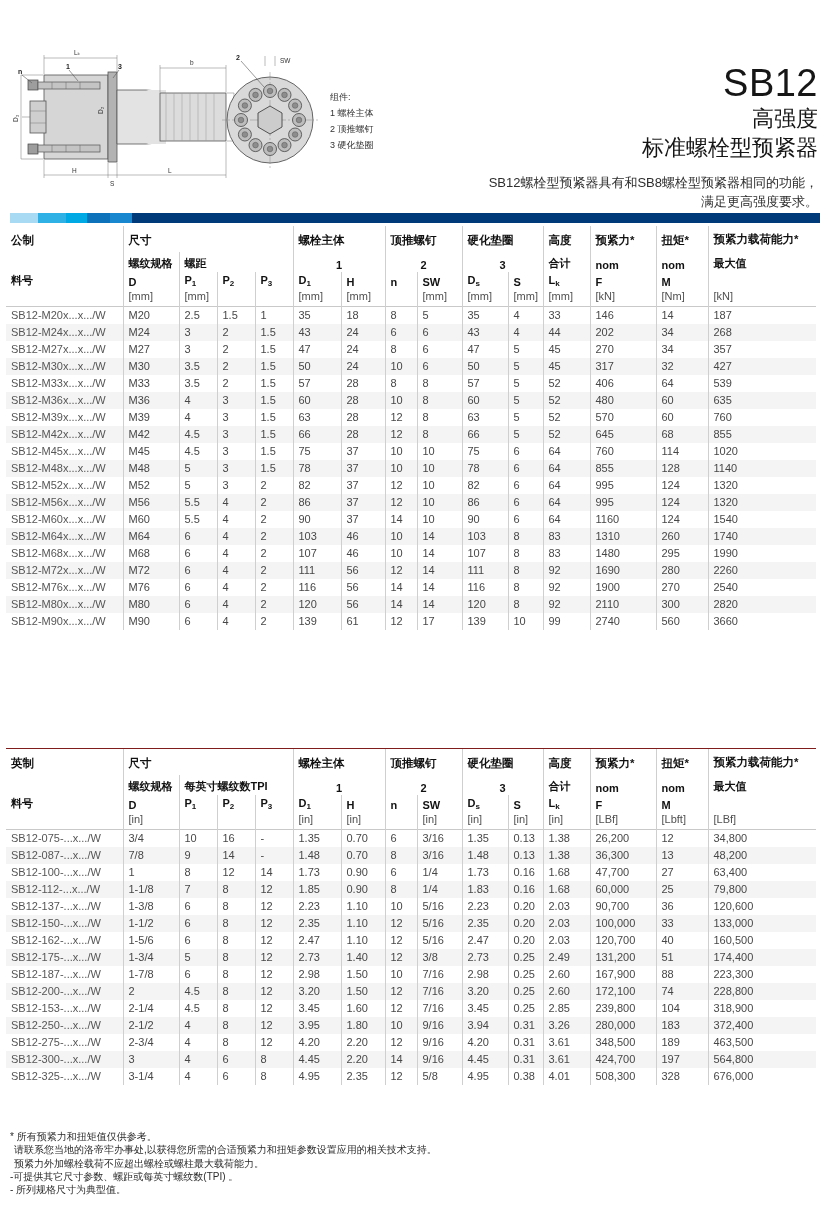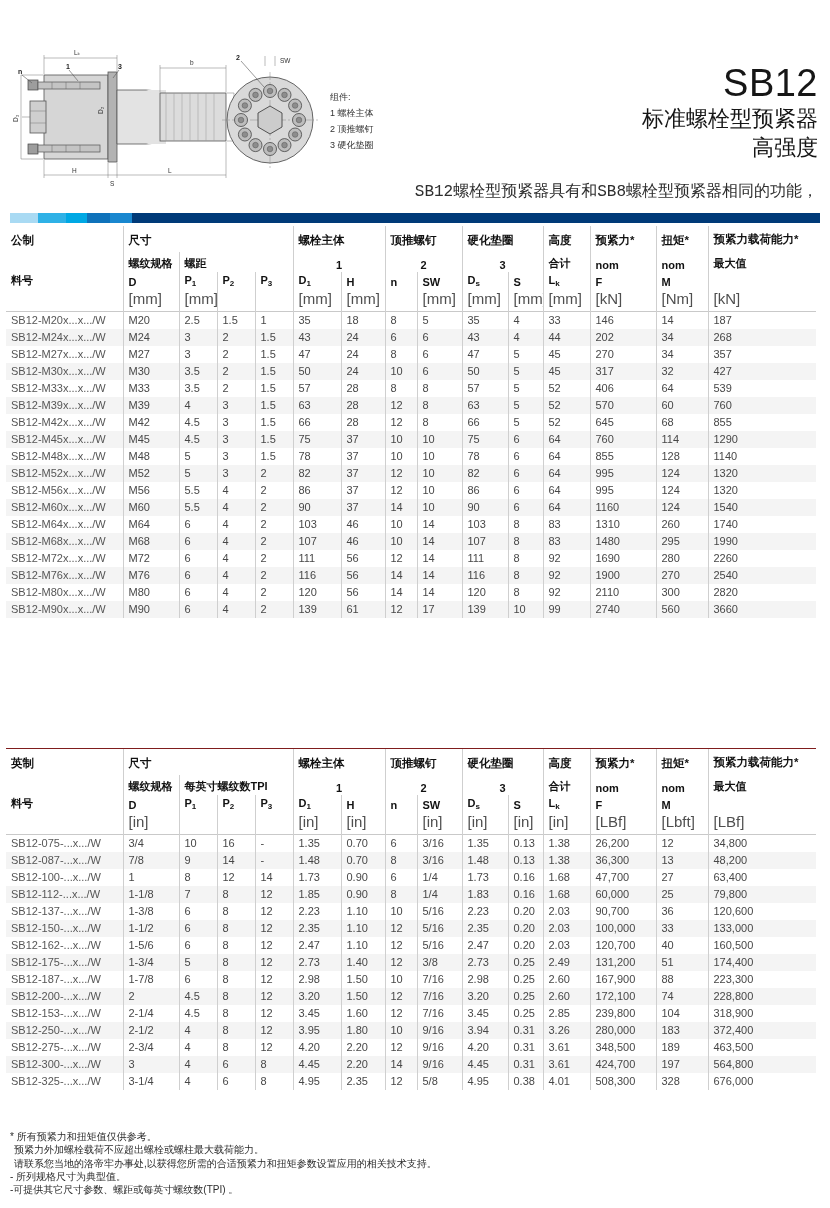--- a/index.html
+++ b/index.html
@@ -7,41 +7,41 @@
   body {
     width:830px; height:1208px; position:relative; overflow:hidden;
     font-family:"Liberation Sans","DejaVu Sans",sans-serif; color:#1a1a1a;
   }
 
   
   .drawing-wrap { position:absolute; left:8px; top:42px; width:380px; height:155px; }
   .title-block { position:absolute; top:64px; right:12px; text-align:right; }
   .title-main { font-size:38px; font-weight:400; letter-spacing:0.5px; color:#161616; line-height:1.05; }
   .title-sub  { font-size:22px; font-weight:400; color:#161616; line-height:1.32; }
-  .title-desc { font-size:16px; color:#2e2e2e; line-height:1.45; margin-top:19px;font-family:Liberation Mono, monospace; }
+  .title-desc { font-size:13px; color:#2e2e2e; line-height:1.45; margin-top:12px; }
 
   
   .blue-bar { position:absolute; left:10px; top:213px; width:810px; height:10px; display:flex; }
   .blue-bar .seg { height:100%; }
 
   
   .tbl-wrap { position:absolute; left:6px; width:810px; }
   .tbl-metric   { top:226px; }
   .tbl-imperial { top:748px; border-top:1px solid #7f1d1d; }
 
   table { border-collapse:collapse; table-layout:fixed; width:810px; font-size:11px; }
   th, td { font-weight:normal; text-align:left; padding:1px 5px; overflow:hidden; white-space:nowrap; }
 
   thead th { background:#fff; vertical-align:bottom; }
   tr.hrow-group th { font-size:11.5px; font-weight:bold; vertical-align:top; padding-top:7px; height:26px; color:#111; }
   tr.hrow-group th.wrap2 { white-space:normal; line-height:1.15; }
   tr.hrow-sub th { font-size:11px; font-weight:bold; height:20px; color:#111; }
   tr.hrow-sub th.numctr { text-align:center; }
   tr.hrow-sym th { font-size:11px; font-weight:bold; height:17px; color:#111; }
-  tr.hrow-unit th { font-size:15px; font-weight:normal; color:#4f4f4f; height:16px; padding-bottom:4px; }
+  tr.hrow-unit th { font-size:11px; font-weight:normal; color:#4f4f4f; height:16px; padding-bottom:4px; }
   .subs { font-size:8px; vertical-align:-2px; font-weight:bold; }
 
   thead th.vline, tbody td:not(:first-child) { border-left:1px solid #cfcfcf; }
   tbody { border-top:1px solid #c9c9c9; }
   tbody tr { height:17px; }
   tbody tr:nth-child(even) { background:#f4f4f4; }
   tbody td { color:#474747; }
   tbody td:first-child { color:#565656; }
 
   
@@ -177,24 +177,25 @@
 
     <text class="comp-t" x="322" y="58">组件:</text>
     <text class="comp-t" x="322" y="74">1 螺栓主体</text>
     <text class="comp-t" x="322" y="90">2 顶推螺钉</text>
     <text class="comp-t" x="322" y="106">3 硬化垫圈</text>
   </svg>
 </div>
 
 <div class="title-block">
   <div class="title-main">SB12</div>
+  <div class="title-sub">高强度</div>
   <div class="title-sub">标准螺栓型预紧器</div>
-  <div class="title-sub">高强度</div>
   <div class="title-desc">
     <div>SB12螺栓型预紧器具有和SB8螺栓型预紧器相同的功能，</div>
+    <div>满足更高强度要求。</div>
   </div>
 </div>
 
 <div class="blue-bar">
   <div class="seg" style="width:28px;background:#a9daf3"></div>
   <div class="seg" style="width:28px;background:#2fb1e6"></div>
   <div class="seg" style="width:21px;background:#00a8e4"></div>
   <div class="seg" style="width:23px;background:#0e72ba"></div>
   <div class="seg" style="width:22px;background:#1987cf"></div>
   <div class="seg" style="flex:1;background:#003a78"></div>
@@ -358,20 +359,37 @@
           <td>8</td>
           <td>8</td>
           <td>57</td>
           <td>5</td>
           <td>52</td>
           <td>406</td>
           <td>64</td>
           <td>539</td>
         </tr>
         <tr>
+          <td>SB12-M36x...x.../W</td>
+          <td>M36</td>
+          <td>4</td>
+          <td>3</td>
+          <td>1.5</td>
+          <td>60</td>
+          <td>28</td>
+          <td>10</td>
+          <td>8</td>
+          <td>60</td>
+          <td>5</td>
+          <td>52</td>
+          <td>480</td>
+          <td>60</td>
+          <td>635</td>
+        </tr>
+        <tr>
           <td>SB12-M39x...x.../W</td>
           <td>M39</td>
           <td>4</td>
           <td>3</td>
           <td>1.5</td>
           <td>63</td>
           <td>28</td>
           <td>12</td>
           <td>8</td>
           <td>63</td>
@@ -406,21 +424,21 @@
           <td>1.5</td>
           <td>75</td>
           <td>37</td>
           <td>10</td>
           <td>10</td>
           <td>75</td>
           <td>6</td>
           <td>64</td>
           <td>760</td>
           <td>114</td>
-          <td>1290</td>
+          <td>1020</td>
         </tr>
         <tr>
           <td>SB12-M48x...x.../W</td>
           <td>M48</td>
           <td>5</td>
           <td>3</td>
           <td>1.5</td>
           <td>78</td>
           <td>37</td>
           <td>10</td>
@@ -922,17 +940,17 @@
           <td>508,300</td>
           <td>328</td>
           <td>676,000</td>
         </tr>
       </tbody>
   </table>
 </div>
 
 <div class="footnotes">
   <div>* 所有预紧力和扭矩值仅供参考。</div>
+  <div class="fn-indent">请联系您当地的洛帝牢办事处,以获得您所需的合适预紧力和扭矩参数设置应用的相关技术支持。</div>
   <div class="fn-indent">预紧力外加螺栓载荷不应超出螺栓或螺柱最大载荷能力。</div>
-  <div class="fn-indent">请联系您当地的洛帝牢办事处,以获得您所需的合适预紧力和扭矩参数设置应用的相关技术支持。</div>
+  <div>-可提供其它尺寸参数、螺距或每英寸螺纹数(TPI) 。</div>
   <div>- 所列规格尺寸为典型值。</div>
-  <div>-可提供其它尺寸参数、螺距或每英寸螺纹数(TPI) 。</div>
 </div>
 
 </body></html>

